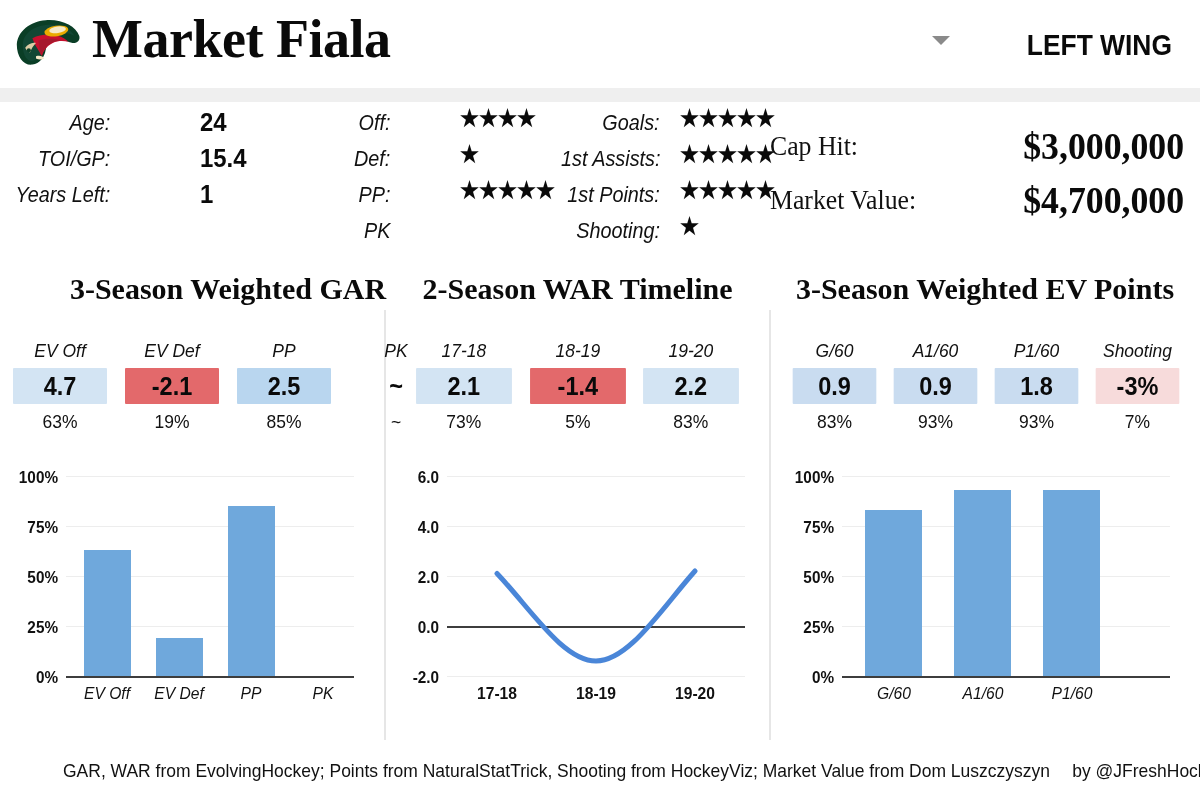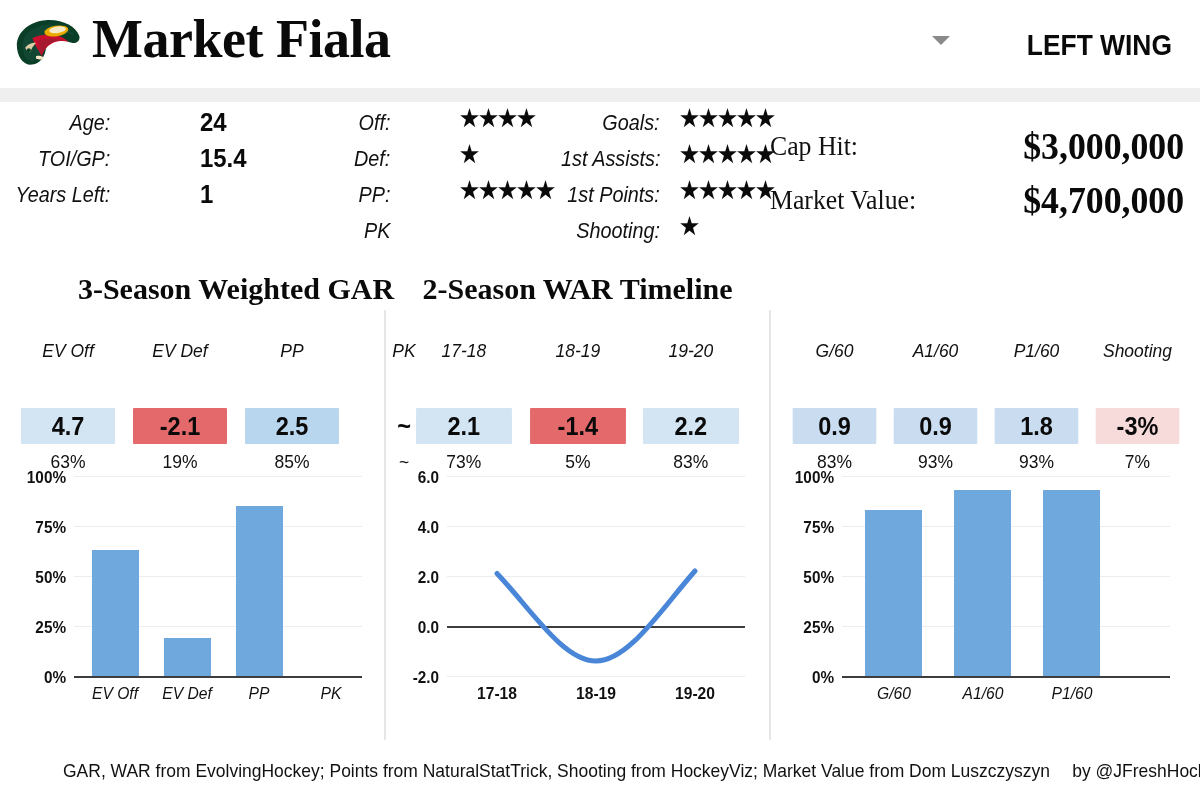--- a/index.html
+++ b/index.html
@@ -74,21 +74,21 @@
     transform:scaleX(0.92); transform-origin:left center;
   }
   .col-money .kv-value {
     left:auto; right:16px; top:-2px; font-size:38px;
     transform:scaleX(0.94); transform-origin:right center;
   }
 
   
   .panels { position:absolute; left:0; top:268px; width:1200px; height:478px; }
   .panel { position:absolute; top:0; height:478px; }
-  .panel-1 { left:12px;   width:448px; }
+  .panel-1 { left:4px;   width:448px; }
   .panel-2 { left:385px; width:385px; }
   .panel-3 { left:770px; width:430px; }
   .vdiv { position:absolute; top:42px; width:2px; height:430px; background:#e6e6e6; }
   .vdiv-1 { left:384px; }
   .vdiv-2 { left:769px; }
 
   .panel-title {
     position:absolute; top:4px; left:0; width:100%;
     text-align:center;
     font-family:"Liberation Serif", serif;
@@ -103,21 +103,21 @@
     font-style:italic; font-size:19px; padding-bottom:6px;
     transform:scaleX(0.92); color:#111;
   }
   .stat-val {
     font-weight:bold; font-size:25px; height:36px; line-height:36px;
     transform:scaleX(0.94); color:#0a0a0a;
   }
   .stat-pct {
     font-size:19px; padding-top:7px; transform:scaleX(0.92); color:#111;
   }
-  .stat-row.values .stat-cell { padding:0 6px;margin-top:40px; }
+  .stat-row.values .stat-cell { padding:0 6px; }
   .swatch { display:block; border-radius:1px; }
 
   
   .chart { position:absolute; left:0; width:100%; }
   .chart-inner { position:relative; width:100%; height:100%; }
   .gridline { position:absolute; left:0; width:100%; height:1px; background:#ededed; }
   .axisline { position:absolute; left:0; width:100%; height:2px; background:#3d3d3d; }
   .ytick {
     position:absolute; text-align:right; font-size:17px; font-weight:bold;
     transform:scaleX(0.9); transform-origin:right center; color:#111;
@@ -382,20 +382,21 @@
           </svg>
 
           <div class="xtick bld" style="top:216px; left:62px;  width:100px;">17-18</div>
           <div class="xtick bld" style="top:216px; left:161px; width:100px;">18-19</div>
           <div class="xtick bld" style="top:216px; left:260px; width:100px;">19-20</div>
         </div>
       </div>
     </div>
 
     <div class="panel panel-3">
+      <div class="panel-title">3-Season Weighted EV Points</div>
 
       <div class="stat-table" style="left:14px; width:404px;">
         <div class="stat-row">
           <div class="stat-cell">
               <div class="stat-head">G/60</div>
             </div>
           <div class="stat-cell">
               <div class="stat-head">A1/60</div>
             </div>
           <div class="stat-cell">

